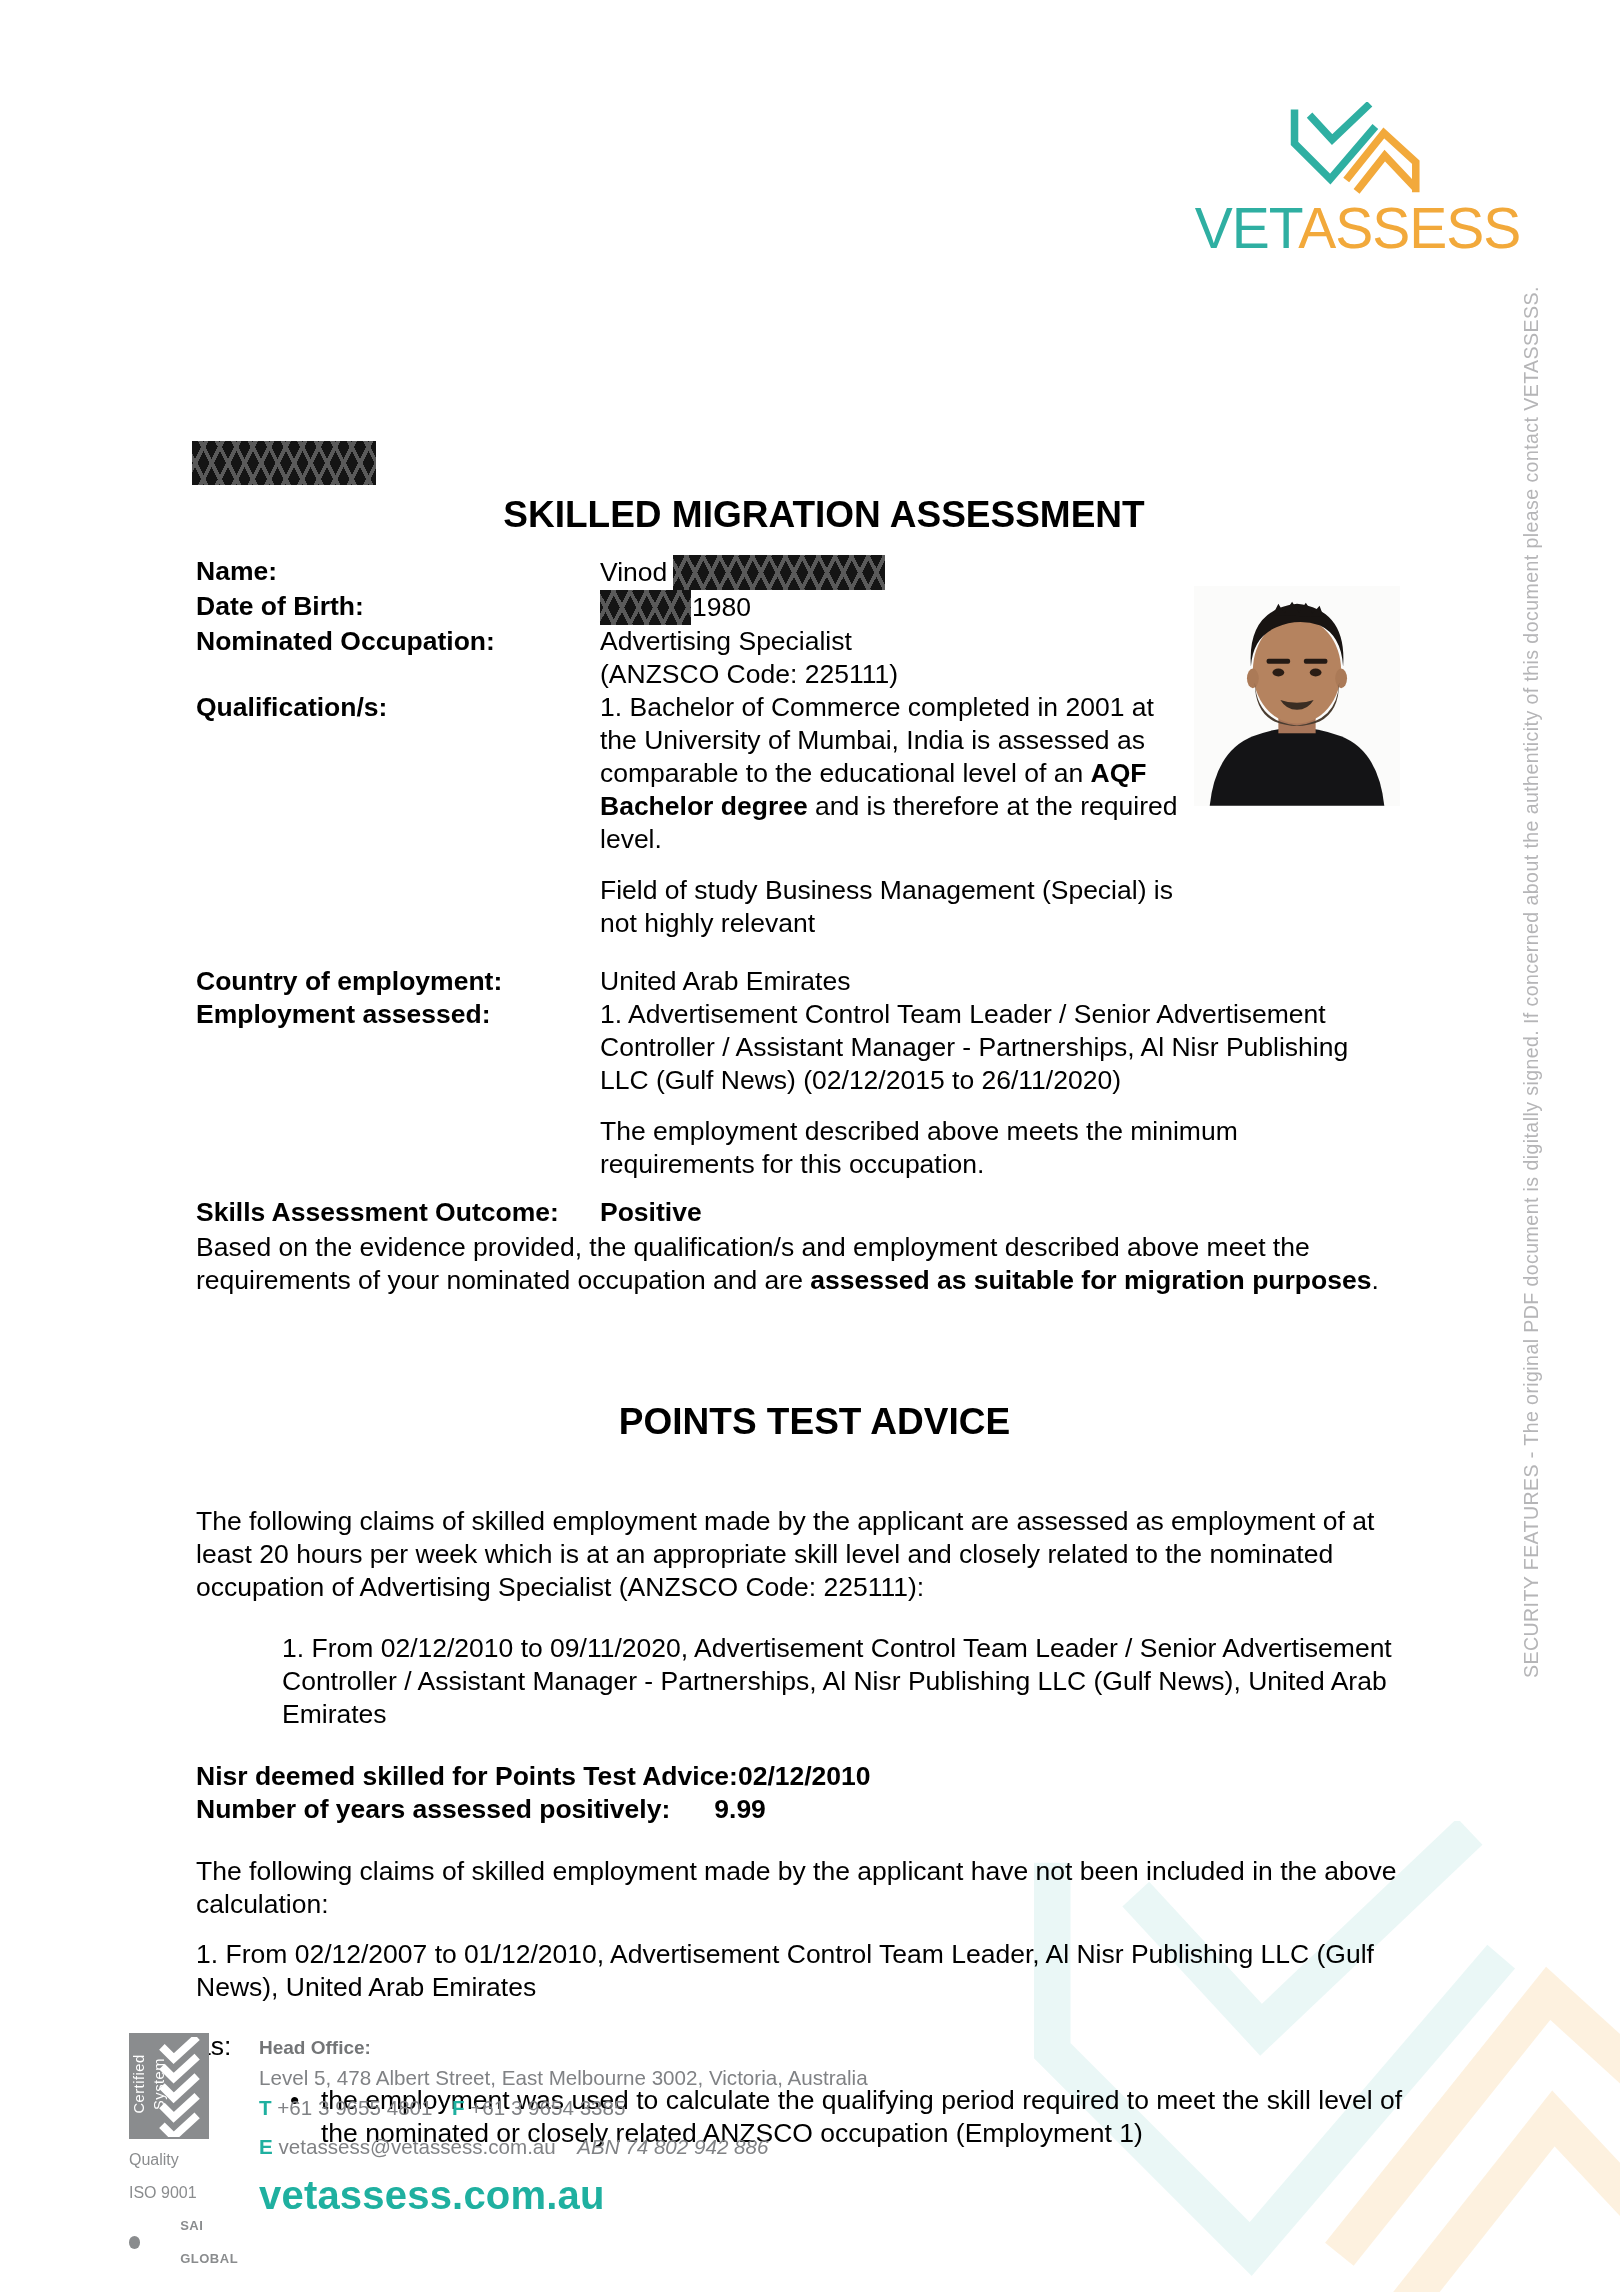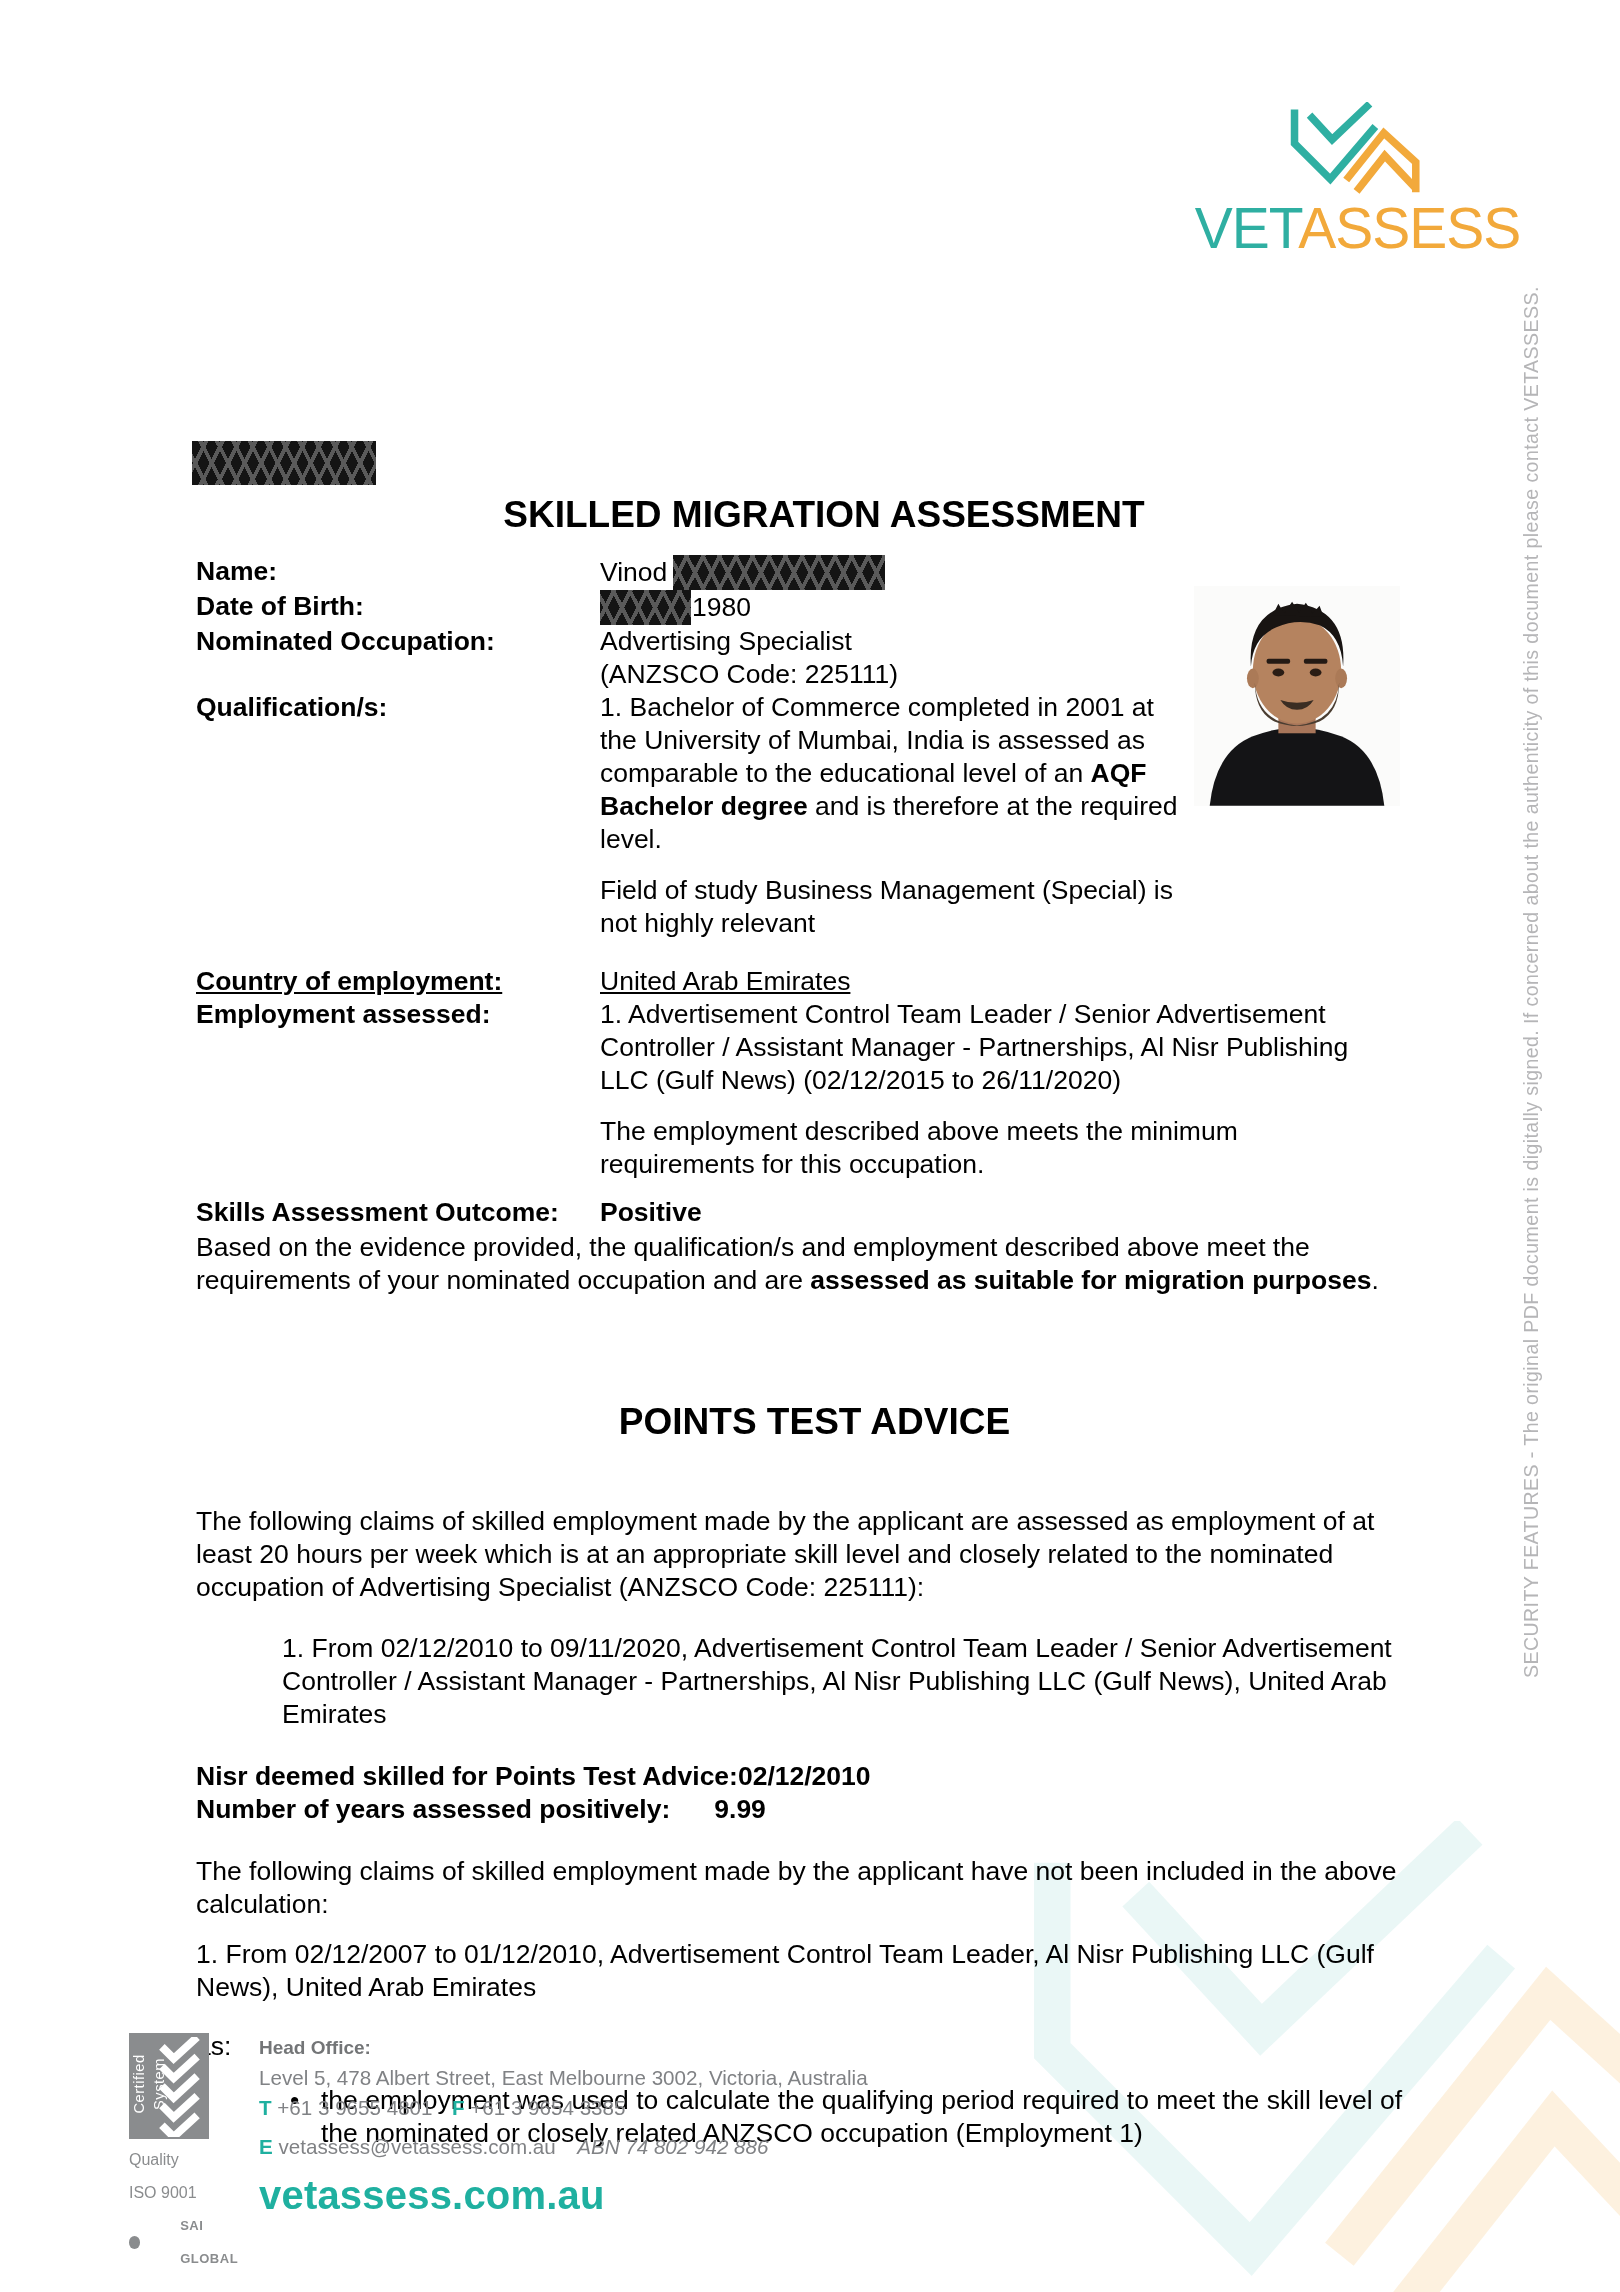--- a/index.html
+++ b/index.html
@@ -50,21 +50,21 @@
   .photo { position:absolute; left:1194px; top:586px; width:206px; height:220px; z-index:2; background:#fcfcfc; }
 
   
   .content { position:absolute; left:196px; top:555px; width:1237px; z-index:2; }
   .frow { display:flex; }
   .flabel { width:404px; font-weight:bold; flex:0 0 404px; }
   .fvalue { flex:1 1 auto; }
   .qual-par { max-width:580px; }
   .emp-par  { max-width:784px; }
   .gap18 { height:17.6px; }
-  .mt26 { margin-top:25.5px;text-decoration:underline; }
+  .mt26 { margin-top:25.5px; }
   .mt16 { margin-top:15.7px; }
   .outcome-par { margin-top:2px; }
 
   .pta-heading { margin-top:102px; text-align:center; font-size:37px; line-height:45px; font-weight:bold; }
   .pta-intro { margin-top:61px; }
   .pta-claim { margin-top:27.4px; margin-left:86px; max-width:1147px; }
   .bold-line { font-weight:bold; }
   .date-line { margin-top:29px; }
   .years-line { margin-top:0; }
   .years-val { margin-left:44px; }

